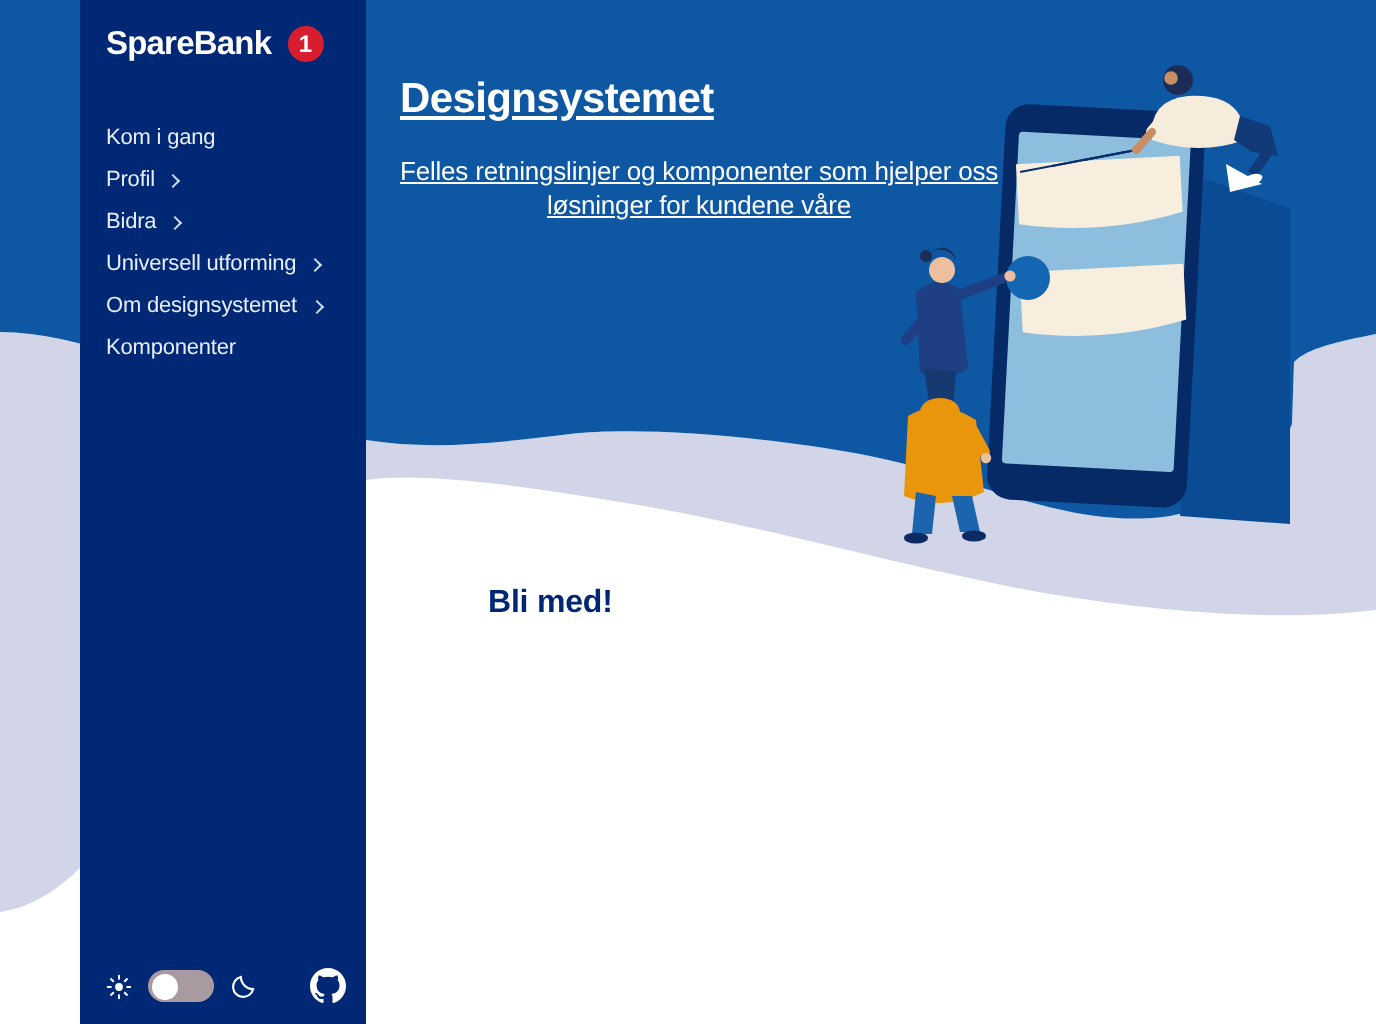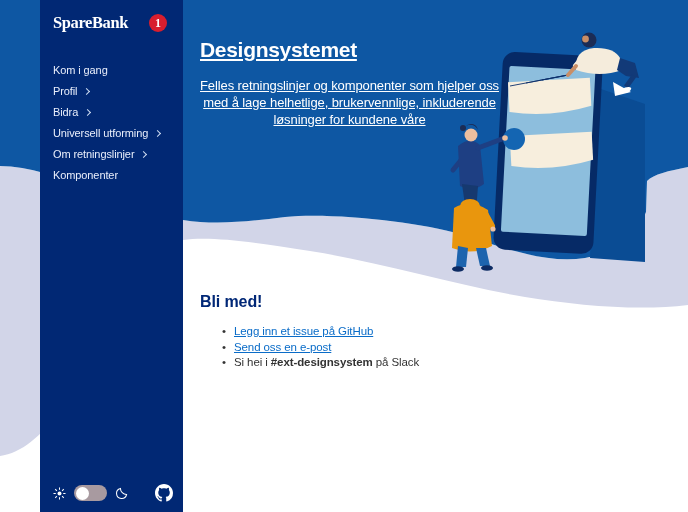--- a/index.html
+++ b/index.html
@@ -12,21 +12,21 @@
   html,body{width:688px;height:512px;}
   body{font-family:"Liberation Sans","DejaVu Sans",sans-serif;letter-spacing:-0.1px;}
   .page{position:relative;width:688px;height:512px;background:#fff;overflow:hidden;}
 
   .bg-waves{position:absolute;left:0;top:0;z-index:0;}
   .illustration{position:absolute;left:430px;top:18px;z-index:1;}
 
   
   .sidebar{position:absolute;left:40px;top:0;width:143px;height:512px;
     background:var(--sidebar_navy);z-index:2;padding:13px 0 0 13px;}
-  .logo{display:flex;align-items:center;gap:21px;cursor:pointer;margin-bottom:26px;font-family:Liberation Serif, serif;}
+  .logo{display:flex;align-items:flex-start;gap:8px;cursor:pointer;margin-bottom:26px;}
   .logo-text{color:#fff;font-weight:bold;font-size:16.5px;letter-spacing:-0.4px;}
   .logo-badge{width:18px;height:18px;border-radius:50%;background:var(--logo_red);
     color:#fff;font-weight:bold;font-size:12px;display:flex;align-items:center;justify-content:center;}
   .nav{list-style:none;}
   .nav li{display:flex;align-items:center;gap:7px;color:#e9eefb;font-size:11px;
     height:21px;cursor:pointer;}
   .chev{width:5px;height:5px;border-top:1.5px solid #cfdcf2;border-right:1.5px solid #cfdcf2;
     transform:rotate(45deg);margin-top:1px;}
   .side-footer{position:absolute;left:13px;right:10px;bottom:8px;height:22px;
     display:flex;align-items:center;gap:8px;}
@@ -34,21 +34,21 @@
     position:relative;cursor:pointer;}
   .toggle .knob{position:absolute;left:2px;top:1.5px;width:13px;height:13px;border-radius:50%;background:#fff;}
   .gh{margin-left:auto;cursor:pointer;display:flex;}
 
   
   .hero{position:absolute;left:200px;top:38px;z-index:2;color:#fff;text-decoration:underline;}
   .hero h1{font-size:21px;font-weight:bold;letter-spacing:-0.3px;margin-bottom:15px;}
   .hero .sub div{font-size:13px;line-height:17px;white-space:nowrap;text-align:center;}
 
   .join{position:absolute;left:200px;top:293px;z-index:2;width:420px;}
-  .join h2{color:var(--heading_navy);font-size:16px;font-weight:bold;margin-bottom:13px;}
+  .join h2{color:var(--heading_navy);font-size:16px;font-weight:bold;margin-bottom:13px;margin-left:44px;}
   .join p{color:var(--text_dark);font-size:11.5px;line-height:15.5px;max-width:400px;margin-bottom:9px;}
   .join ul{list-style:none;margin-left:22px;}
   .join li{position:relative;padding-left:12px;font-size:11.5px;line-height:15.5px;color:var(--text_dark);}
   .join li::before{content:"\2022";position:absolute;left:0;top:0;color:#333;}
   .join a{color:var(--link_blue);text-decoration:underline;cursor:pointer;}
   .join b{font-weight:bold;}
 </style>
 </head>
 <body>
 
@@ -137,21 +137,21 @@
         </li>
       <li>
         <span>Bidra</span>
         <span class="chev"></span>
         </li>
       <li>
         <span>Universell utforming</span>
         <span class="chev"></span>
         </li>
       <li>
-        <span>Om retningslinjer</span>
+        <span>Om designsystemet</span>
         <span class="chev"></span>
         </li>
       <li>
         <span>Komponenter</span>
         </li>
     </ul>
     <div class="side-footer">
       <svg width="13" height="13" viewBox="0 0 14 14">
         <circle cx="7" cy="7" r="2.1" fill="#fff"></circle>
         <g stroke="#fff" stroke-width="1.1">
@@ -176,30 +176,21 @@
           <path fill="#fff" d="M8 0C3.58 0 0 3.58 0 8c0 3.54 2.29 6.53 5.47 7.59.4.07.55-.17.55-.38 0-.19-.01-.82-.01-1.49-2.01.37-2.53-.49-2.69-.94-.09-.23-.48-.94-.82-1.13-.28-.15-.68-.52-.01-.53.63-.01 1.08.58 1.23.82.72 1.21 1.87.87 2.33.66.07-.52.28-.87.51-1.07-1.78-.2-3.64-.89-3.64-3.95 0-.87.31-1.59.82-2.15-.08-.2-.36-1.02.08-2.12 0 0 .67-.21 2.2.82.64-.18 1.32-.27 2-.27s1.36.09 2 .27c1.53-1.04 2.2-.82 2.2-.82.44 1.1.16 1.92.08 2.12.51.56.82 1.27.82 2.15 0 3.07-1.87 3.75-3.65 3.95.29.25.54.73.54 1.48 0 1.07-.01 1.93-.01 2.2 0 .21.15.46.55.38A8.01 8.01 0 0 0 16 8c0-4.42-3.58-8-8-8z"></path>
         </svg>
       </span>
     </div>
   </aside>
 
   <section class="hero">
     <h1>Designsystemet</h1>
     <div class="sub">
       <div>Felles retningslinjer og komponenter som hjelper oss</div>
-      <div>med å lage helhetlige, brukervennlige, inkluderende</div>
       <div>løsninger for kundene våre</div>
     </div>
   </section>
 
   <section class="join">
     <h2>Bli med!</h2>
-    <ul>
-      <li>
-        <a>Legg inn et issue på GitHub</a></li>
-      <li>
-        <a>Send oss en e-post</a></li>
-      <li>
-        <span>Si hei i </span><b>#ext-designsystem</b><span> på Slack</span></li>
-    </ul>
   </section>
 
 </div>
 
 </body></html>

